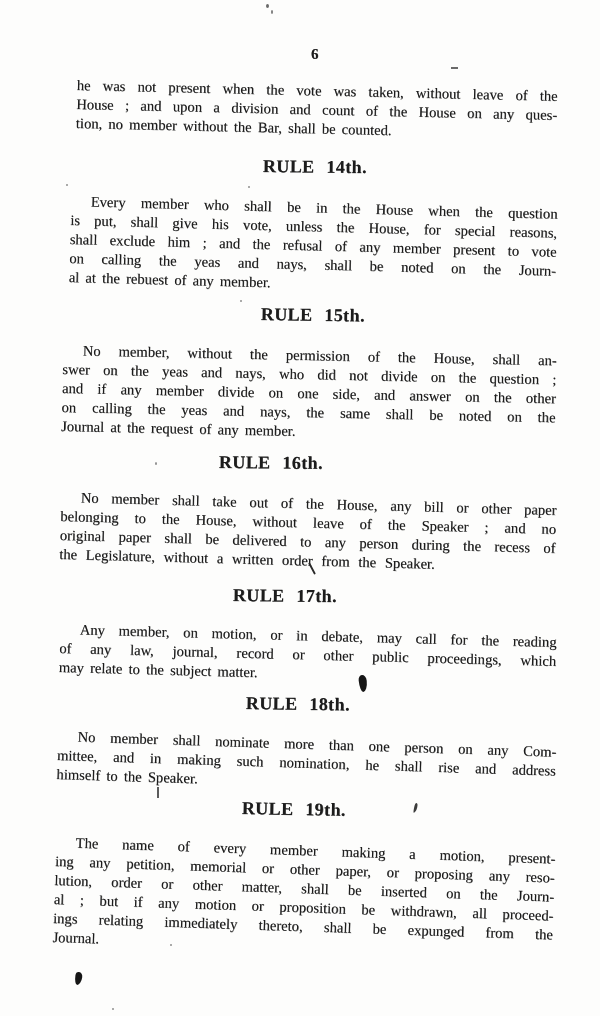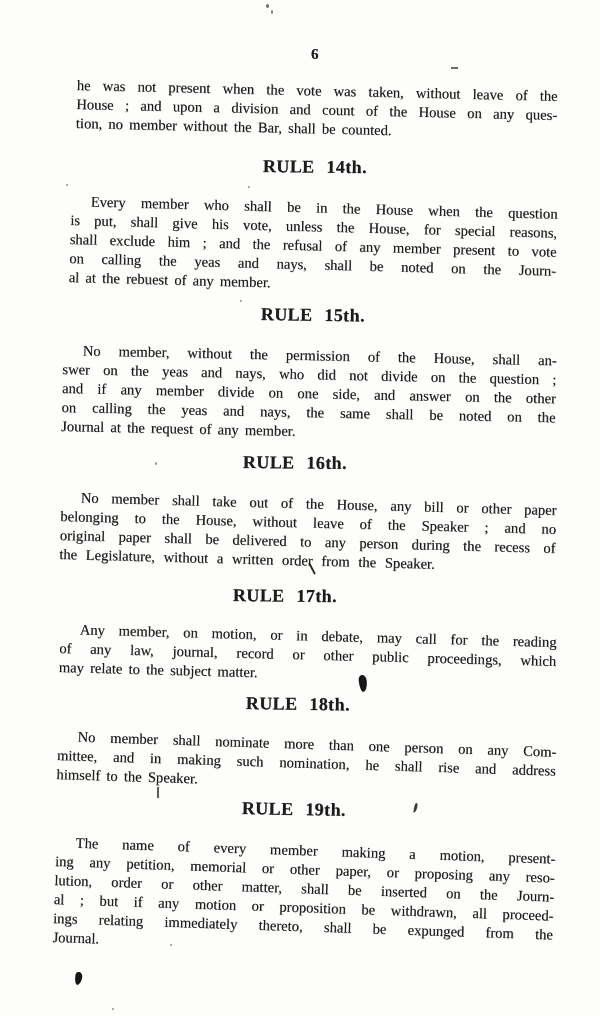--- a/index.html
+++ b/index.html
@@ -104,21 +104,21 @@
 
   <div class="rule-heading" style="left:261px; top:304px; transform:rotate(0.8deg);">RULE 15th.</div>
   <div class="para" style="left:63px; top:341px; width:494px; transform:rotate(1.2deg);">
     <div class="line first">No member, without the permission of the House, shall an-</div>
     <div class="line">swer on the yeas and nays, who did not divide on the question ;</div>
     <div class="line">and if any member divide on one side, and answer on the other</div>
     <div class="line">on calling the yeas and nays, the same shall be noted on the</div>
     <div class="line last">Journal at the request of any member.</div>
   </div>
 
-  <div class="rule-heading" style="left:243px; top:452px; transform:rotate(0.5deg);">RULE 16th.</div>
+  <div class="rule-heading" style="left:219px; top:452px; transform:rotate(0.5deg);">RULE 16th.</div>
   <div class="para" style="left:61px; top:488px; width:496px; transform:rotate(1.5deg);">
     <div class="line first">No member shall take out of the House, any bill or other paper</div>
     <div class="line">belonging to the  House, without leave of the  Speaker ; and no</div>
     <div class="line">original paper shall be delivered to any person during the recess of</div>
     <div class="line lastwide">the Legislature, without a written order from the Speaker.</div>
   </div>
 
   <div class="rule-heading" style="left:233px; top:585px; transform:rotate(0.6deg);">RULE 17th.</div>
   <div class="para" style="left:60px; top:620px; width:497px; transform:rotate(1.5deg);">
     <div class="line first">Any member, on motion, or in debate, may call for the reading</div>

